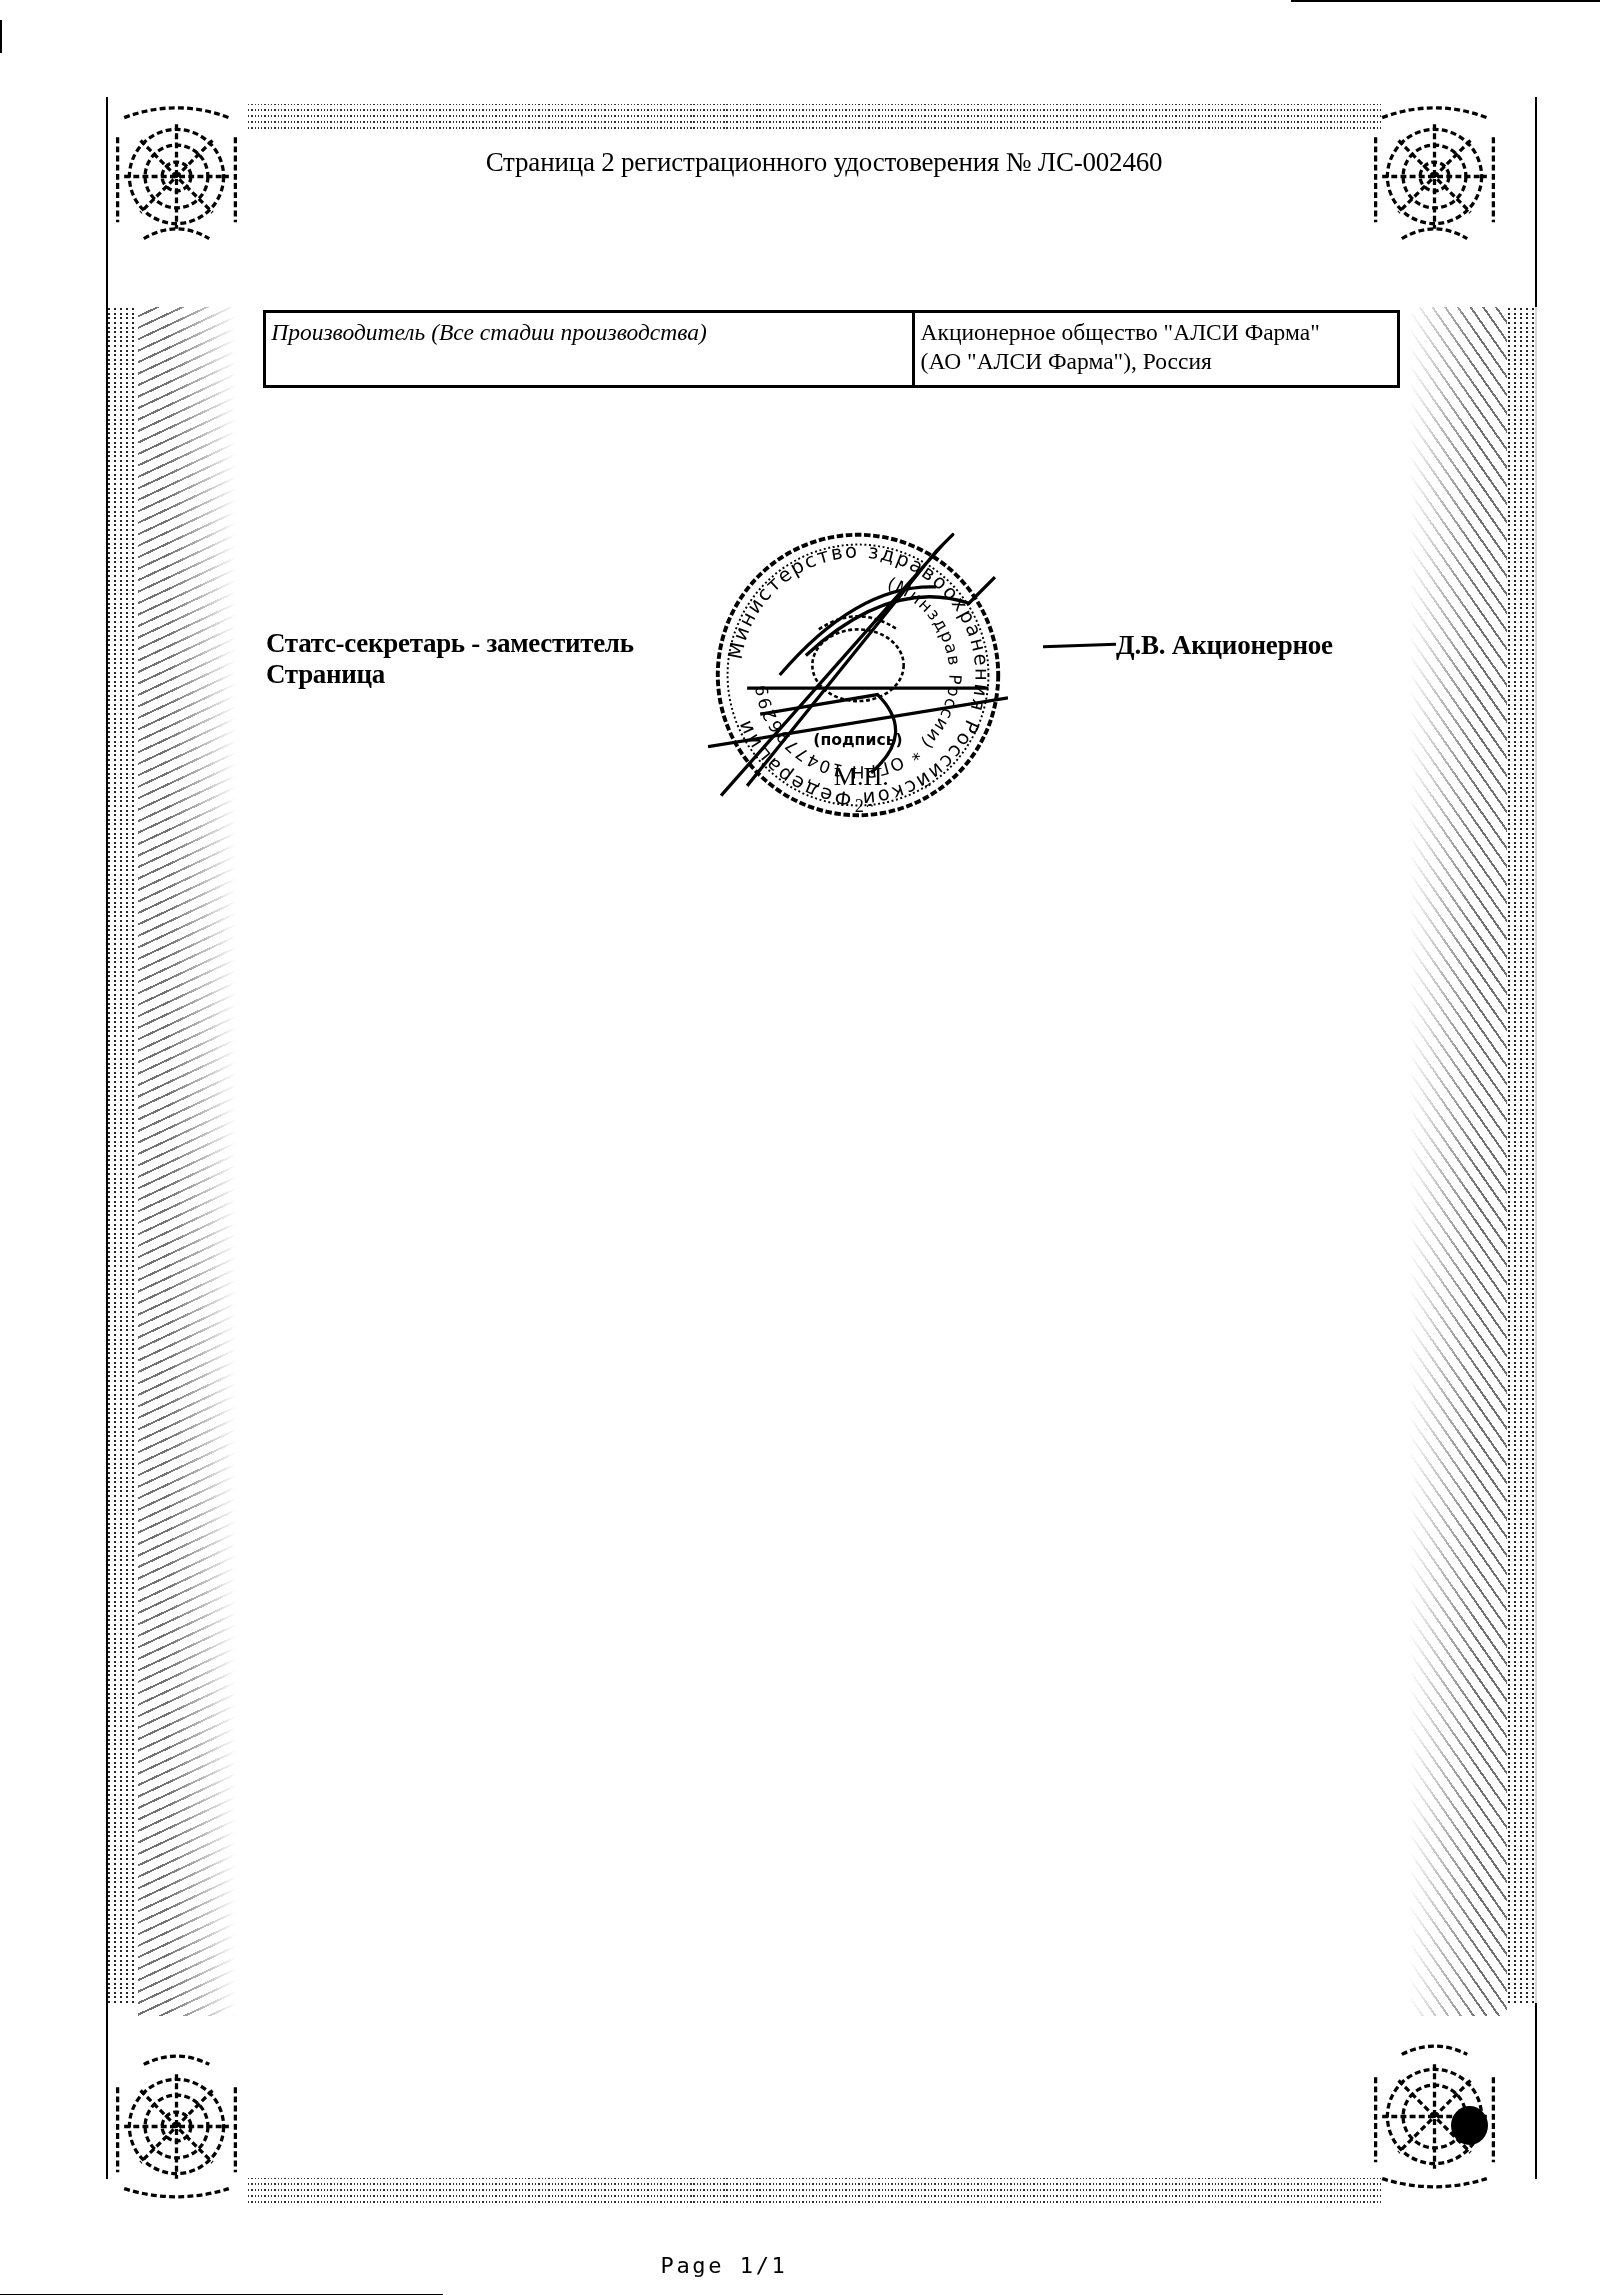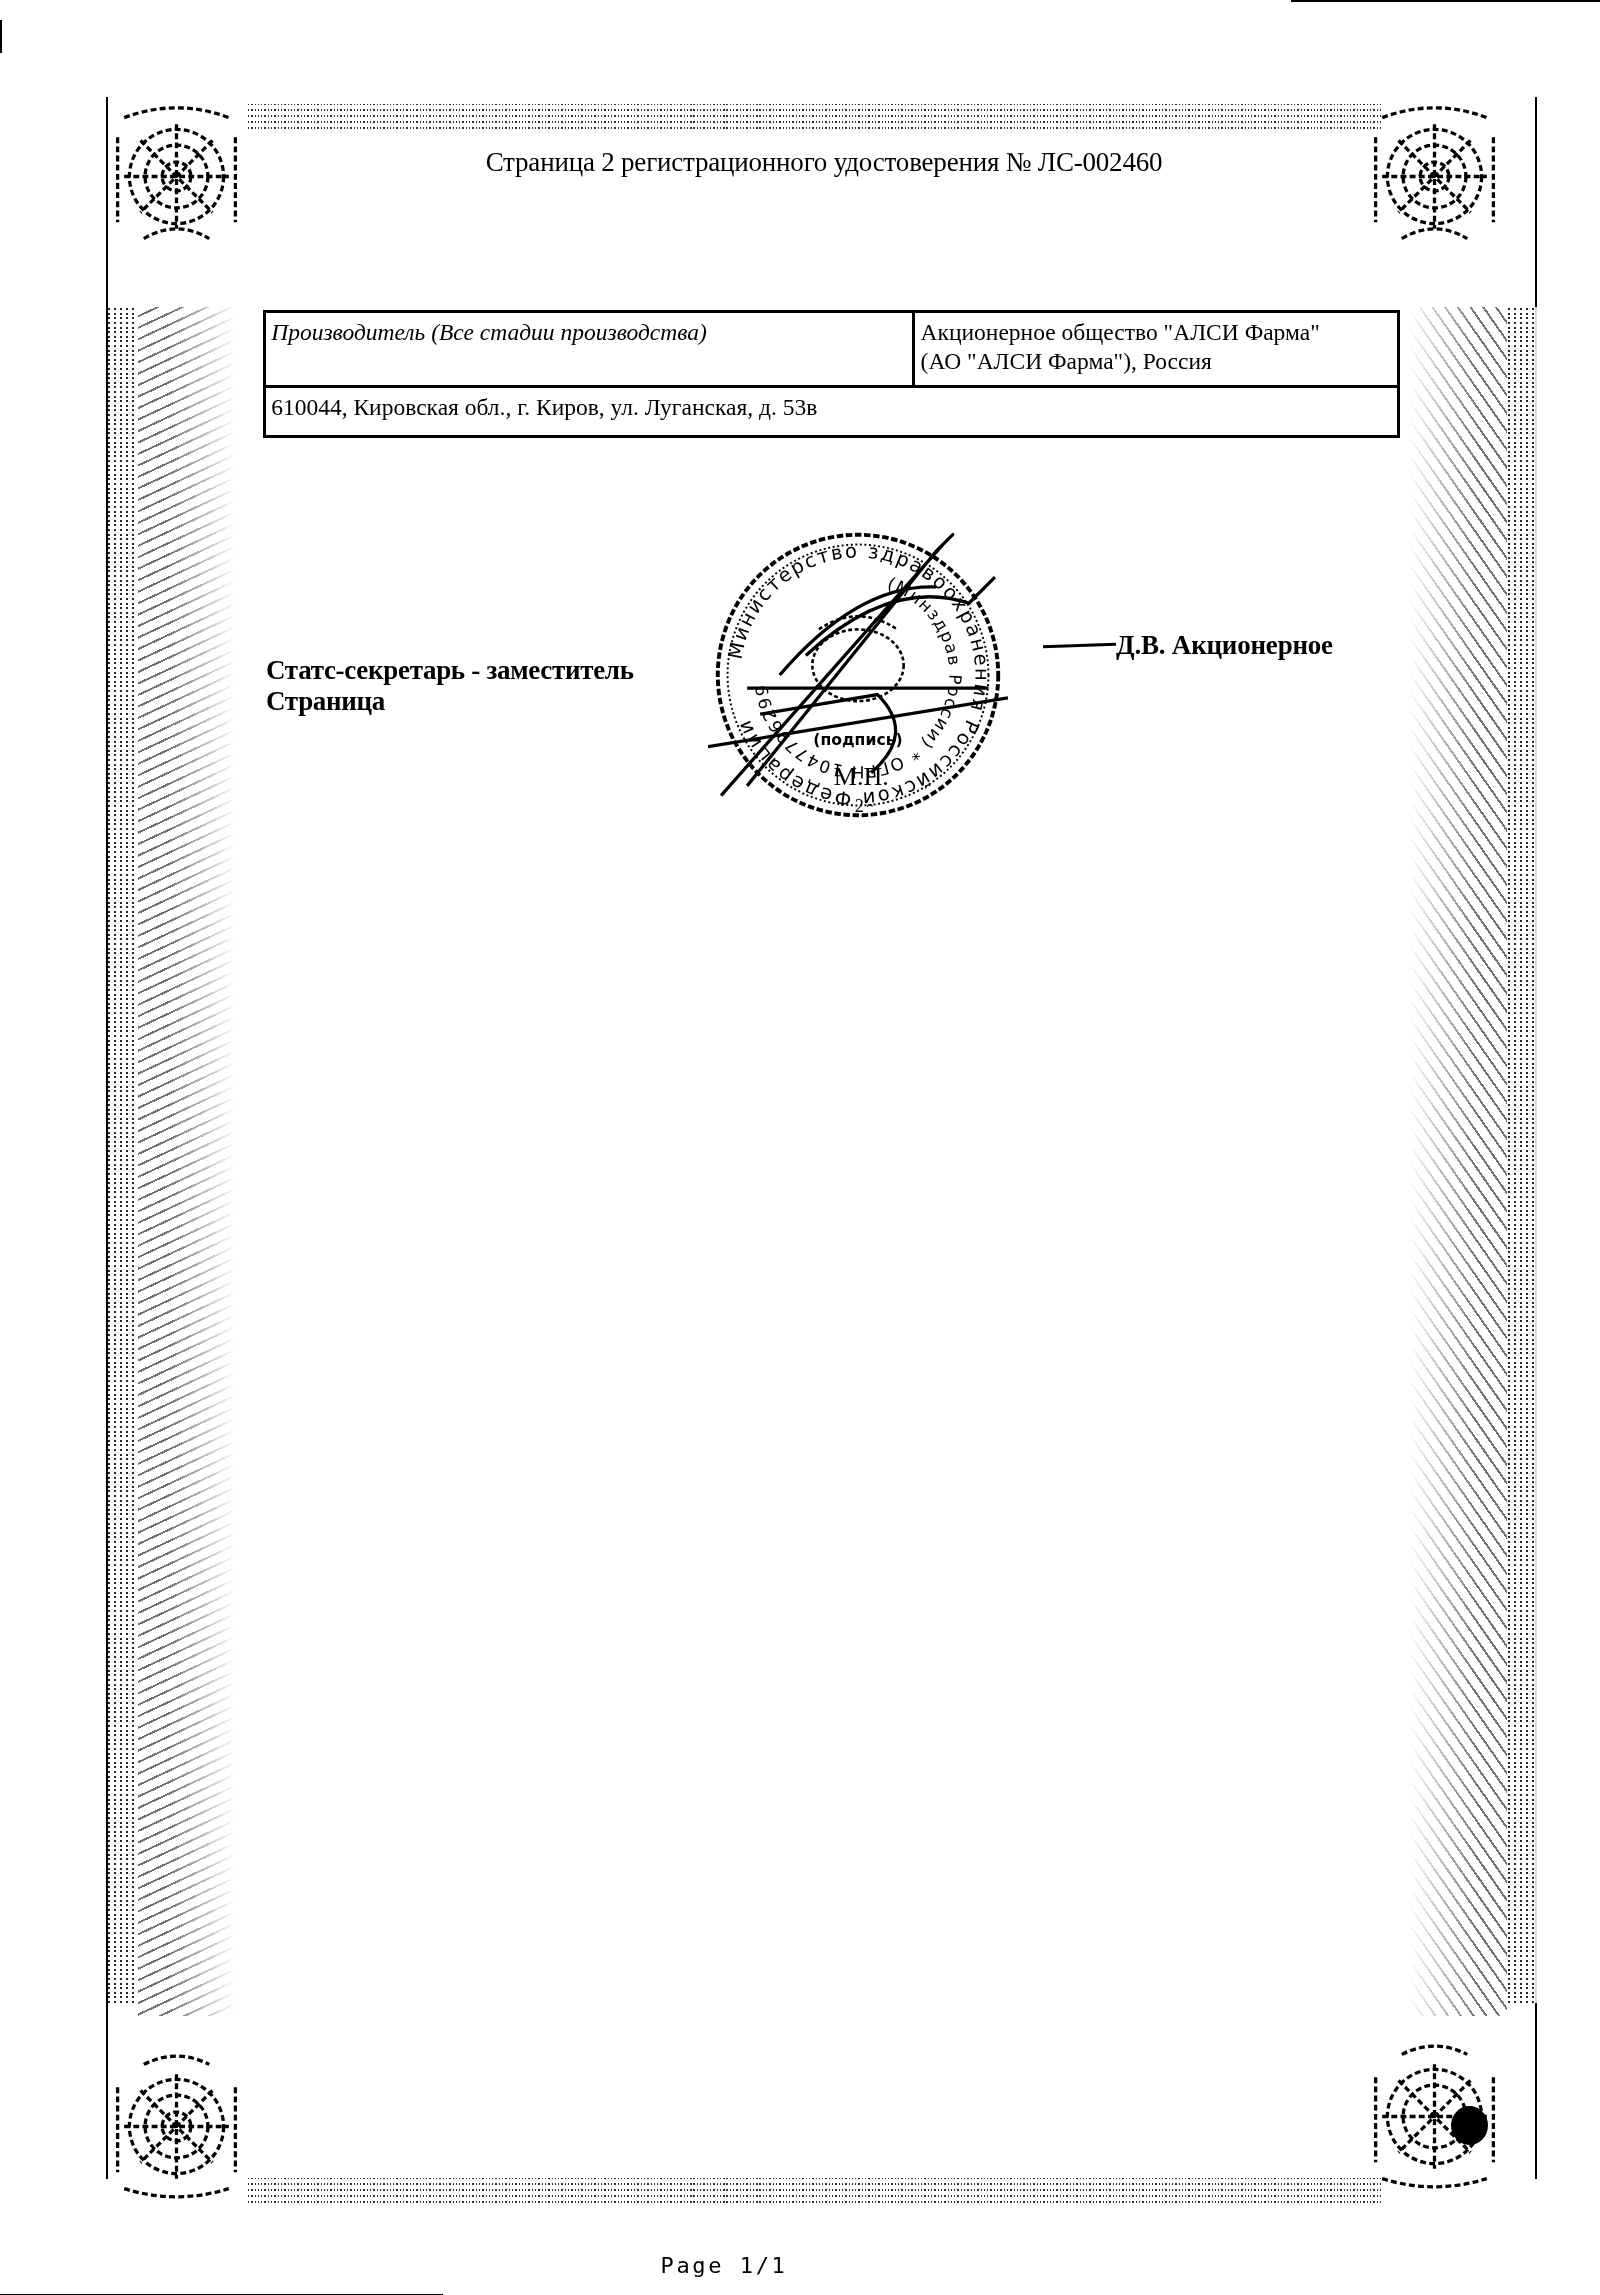--- a/index.html
+++ b/index.html
@@ -51,21 +51,21 @@
   .sites-table { position: absolute; left: 263px; top: 310px; width: 1137px;
                  border-collapse: collapse; }
   .sites-table td { border: 3.3px solid #000; vertical-align: top; padding: 5.2px 5.2px 2.6px 5.2px;
                     font-size: 23.5px; line-height: 29px; }
   .cell-header { height: 91px; font-weight: bold; letter-spacing: -0.4px; }
   .cell-role { width: 636px; height: 64px; font-style: italic; }
   .cell-company { height: 64px; }
   .cell-address { height: 39px; }
 
   
-  .signer-title { position: absolute; left: 266px; top: 655px; font-size: 27px; font-weight: bold;
+  .signer-title { position: absolute; left: 266px; top: 628px; font-size: 27px; font-weight: bold;
                   line-height: 31px; letter-spacing: -0.3px; font-family: Liberation Serif, serif; }
   .signer-name { position: absolute; left: 1116px; top: 630px; font-size: 27px; font-weight: bold;
                  letter-spacing: -0.2px; }
   .sign-line { position: absolute; left: 1043px; top: 644px; width: 73px; height: 2.6px;
                background: #000; transform: rotate(-2deg); }
 
   .stamp { position: absolute; left: 708px; top: 525px; width: 300px; height: 300px; }
   .stamp svg { width: 100%; height: 100%; }
 
   
@@ -146,23 +146,20 @@
 <div class="page-title">Страница 2 регистрационного удостоверения № ЛС-002460</div>
 
 <table class="sites-table">
   <tbody>
   <tr>
     <td class="cell-role">Производитель (Все стадии производства)</td>
     <td class="cell-company">
       <div>Акционерное общество "АЛСИ Фарма"</div>
       <div>(АО "АЛСИ Фарма"), Россия</div>
     </td>
-  </tr>
-  <tr>
-    <td colspan="2" class="cell-address">610044, Кировская обл., г. Киров, ул. Луганская, д. 53в</td>
   </tr>
 </tbody>
   </table>
 
 <div class="signer-title">
   <div>Статс-секретарь - заместитель</div>
   <div>Страница</div>
 </div>
 
 <div class="stamp">

